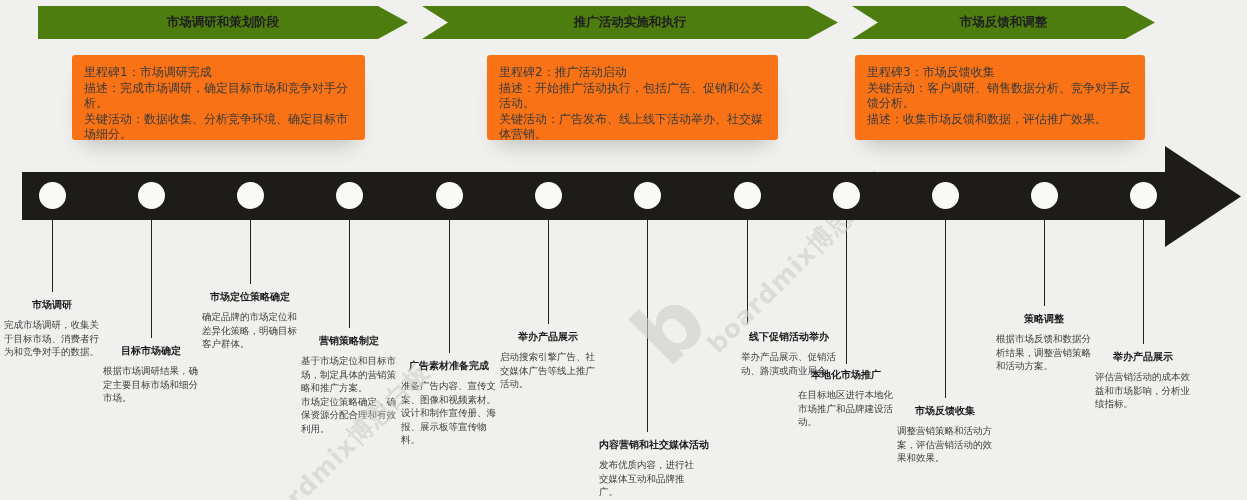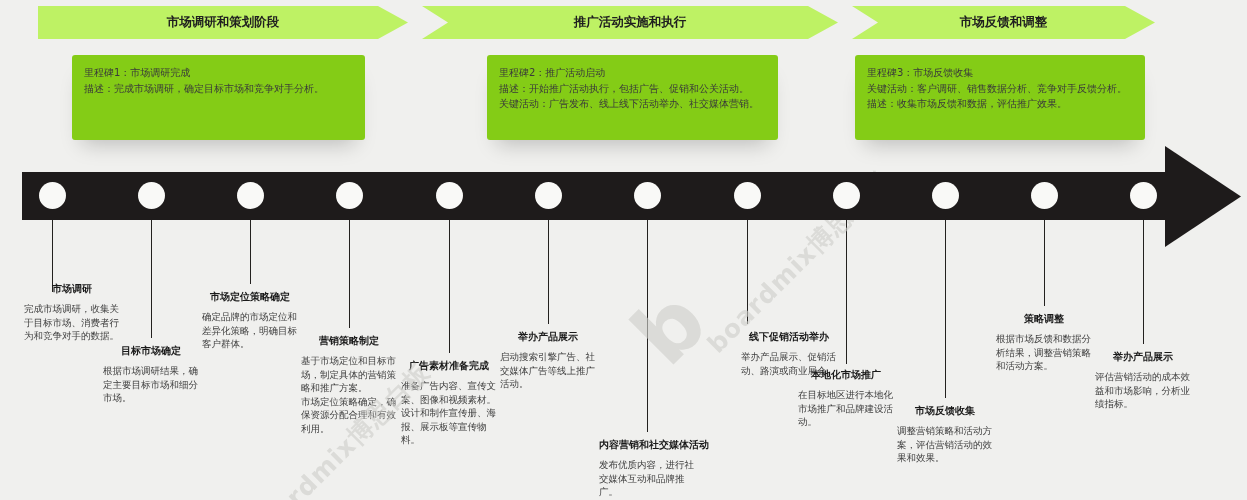--- a/index.html
+++ b/index.html
@@ -14,35 +14,35 @@
     white-space:nowrap;z-index:3;pointer-events:none;
   }
   .wm-text{font-size:25px;transform:rotate(-45deg);transform-origin:0 50%;letter-spacing:1px;}
   .wm-logo{font-size:84px;font-weight:700;transform:rotate(-45deg);transform-origin:0 50%;}
   .wm-t1{left:712px;top:332px;}
   .wm-l1{left:648px;top:300px;}
   .wm-t2{left:252px;top:524px;}
   .wm-l2{left:212px;top:520px;}
   
   .banner{
-    position:absolute;top:6px;height:33px;background:#bef264;
+    position:absolute;top:6px;height:33px;background:#4d7c0f;
     display:flex;align-items:center;justify-content:center;
     font-size:12.5px;font-weight:700;color:#1F1F1F;z-index:6;
   }
   .banner.b1{left:38px;width:370px;
     clip-path:polygon(0 0,calc(100% - 30px) 0,100% 50%,calc(100% - 30px) 100%,0 100%);}
   .banner.b2{left:422px;width:416px;
     clip-path:polygon(0 0,calc(100% - 30px) 0,100% 50%,calc(100% - 30px) 100%,0 100%,26px 50%);}
   .banner.b3{left:852px;width:303px;
     clip-path:polygon(0 0,calc(100% - 30px) 0,100% 50%,calc(100% - 30px) 100%,0 100%,26px 50%);}
   
   .mbox{
-    position:absolute;top:55px;height:85px;background:#84cc16;border-radius:3px;
+    position:absolute;top:55px;height:85px;background:#f97316;border-radius:3px;
     padding:10px 12px;box-sizing:border-box;z-index:6;
-    font-size:10px;line-height:15.5px;color:#3A3A3A;
+    font-size:12px;line-height:15.5px;color:#3A3A3A;
     box-shadow:0 14px 20px -10px rgba(0,0,0,.22);
   }
   .mbox.m1{left:72px;width:293px;}
   .mbox.m2{left:487px;width:291px;}
   .mbox.m3{left:855px;width:290px;}
   
   .tl-bar{position:absolute;left:22px;top:172px;width:1143px;height:48px;background:#1E1B1B;z-index:4;}
   .tl-head{position:absolute;left:1165px;top:146px;width:76px;height:101px;background:#1E1B1B;
     clip-path:polygon(0 0,100% 50%,0 100%);z-index:4;}
   .node{position:absolute;top:182px;width:27px;height:27px;border-radius:50%;
@@ -70,39 +70,40 @@
   <div class="banner b2">
     <span>推广活动实施和执行</span>
   </div>
   <div class="banner b3">
     <span>市场反馈和调整</span>
   </div>
 
   <div class="mbox m1">
     <div>里程碑1：市场调研完成</div>
     <div>描述：完成市场调研，确定目标市场和竞争对手分析。</div>
+    <div>关键活动：数据收集、分析竞争环境、确定目标市场细分。</div>
   </div>
   <div class="mbox m2">
     <div>里程碑2：推广活动启动</div>
     <div>描述：开始推广活动执行，包括广告、促销和公关活动。</div>
     <div>关键活动：广告发布、线上线下活动举办、社交媒体营销。</div>
   </div>
   <div class="mbox m3">
     <div>里程碑3：市场反馈收集</div>
     <div>关键活动：客户调研、销售数据分析、竞争对手反馈分析。</div>
     <div>描述：收集市场反馈和数据，评估推广效果。</div>
   </div>
 
   <div class="tl-bar"></div>
   <div class="tl-head"></div>
 
   <div id="timeline-layer">
       <div class="node" style="left: 52px;"></div>
       <div class="vline" style="left: 51.5px; height: 72px;"></div>
-      <div class="mlabel" style="left: 4px; top: 282px; margin-left: 20px;">
+      <div class="mlabel" style="left: 4px; top: 298px;">
         <div class="t">市场调研</div>
         <div class="d">
           <div class="dl">完成市场调研，收集关于目标市场、消费者行为和竞争对手的数据。</div>
         </div>
       </div>
       <div class="node" style="left: 151px;"></div>
       <div class="vline" style="left: 150.5px; height: 118px;"></div>
       <div class="mlabel" style="left: 103px; top: 344px;">
         <div class="t">目标市场确定</div>
         <div class="d">

